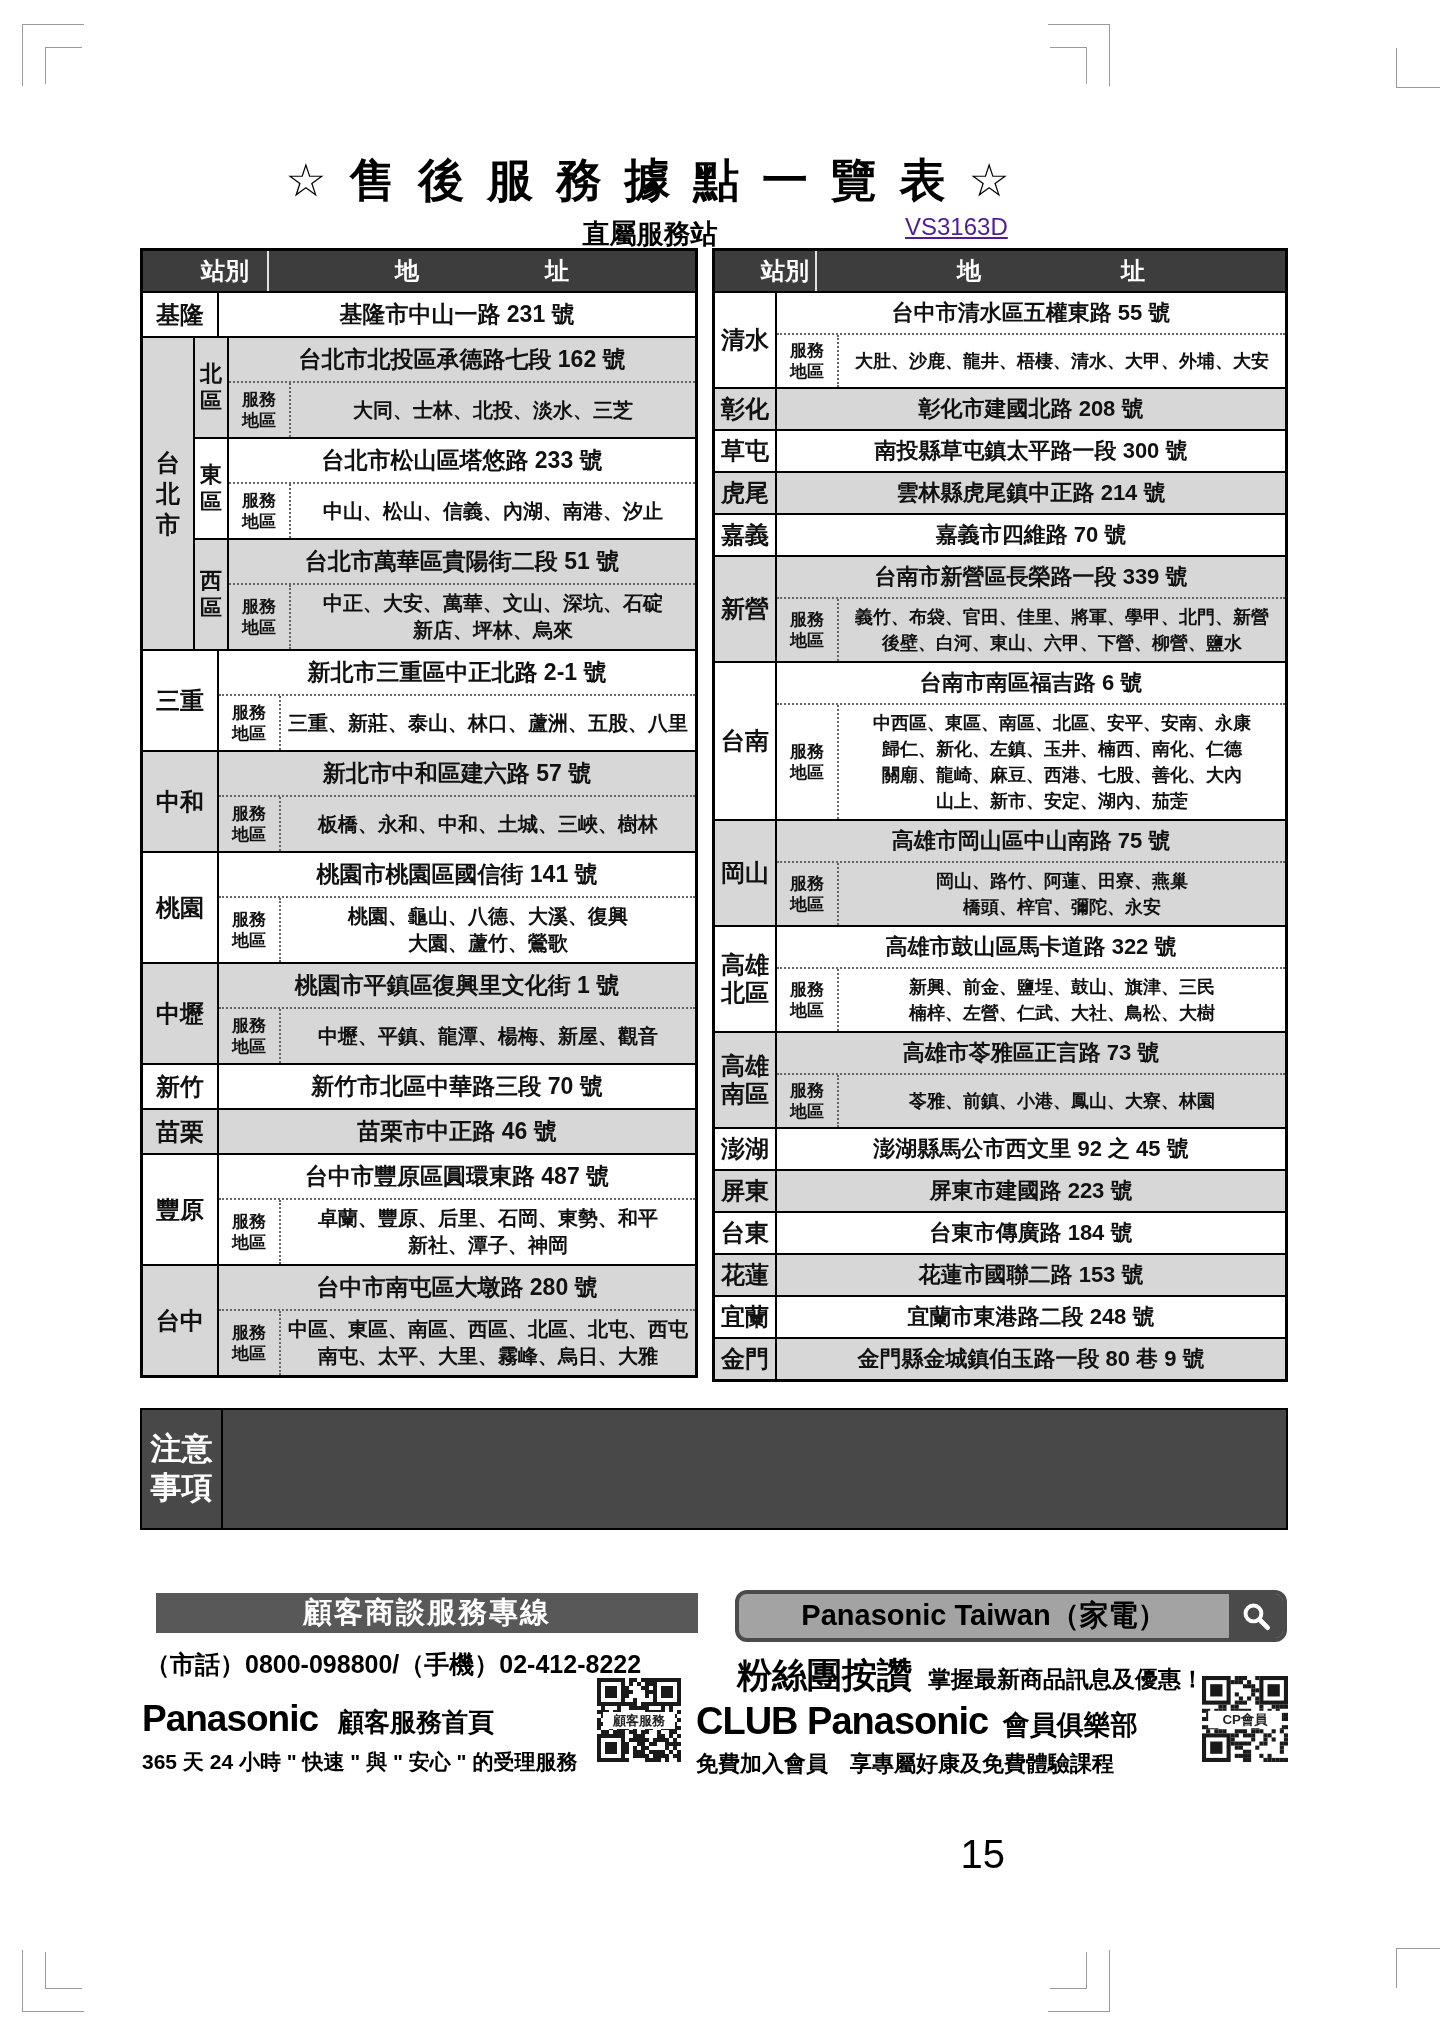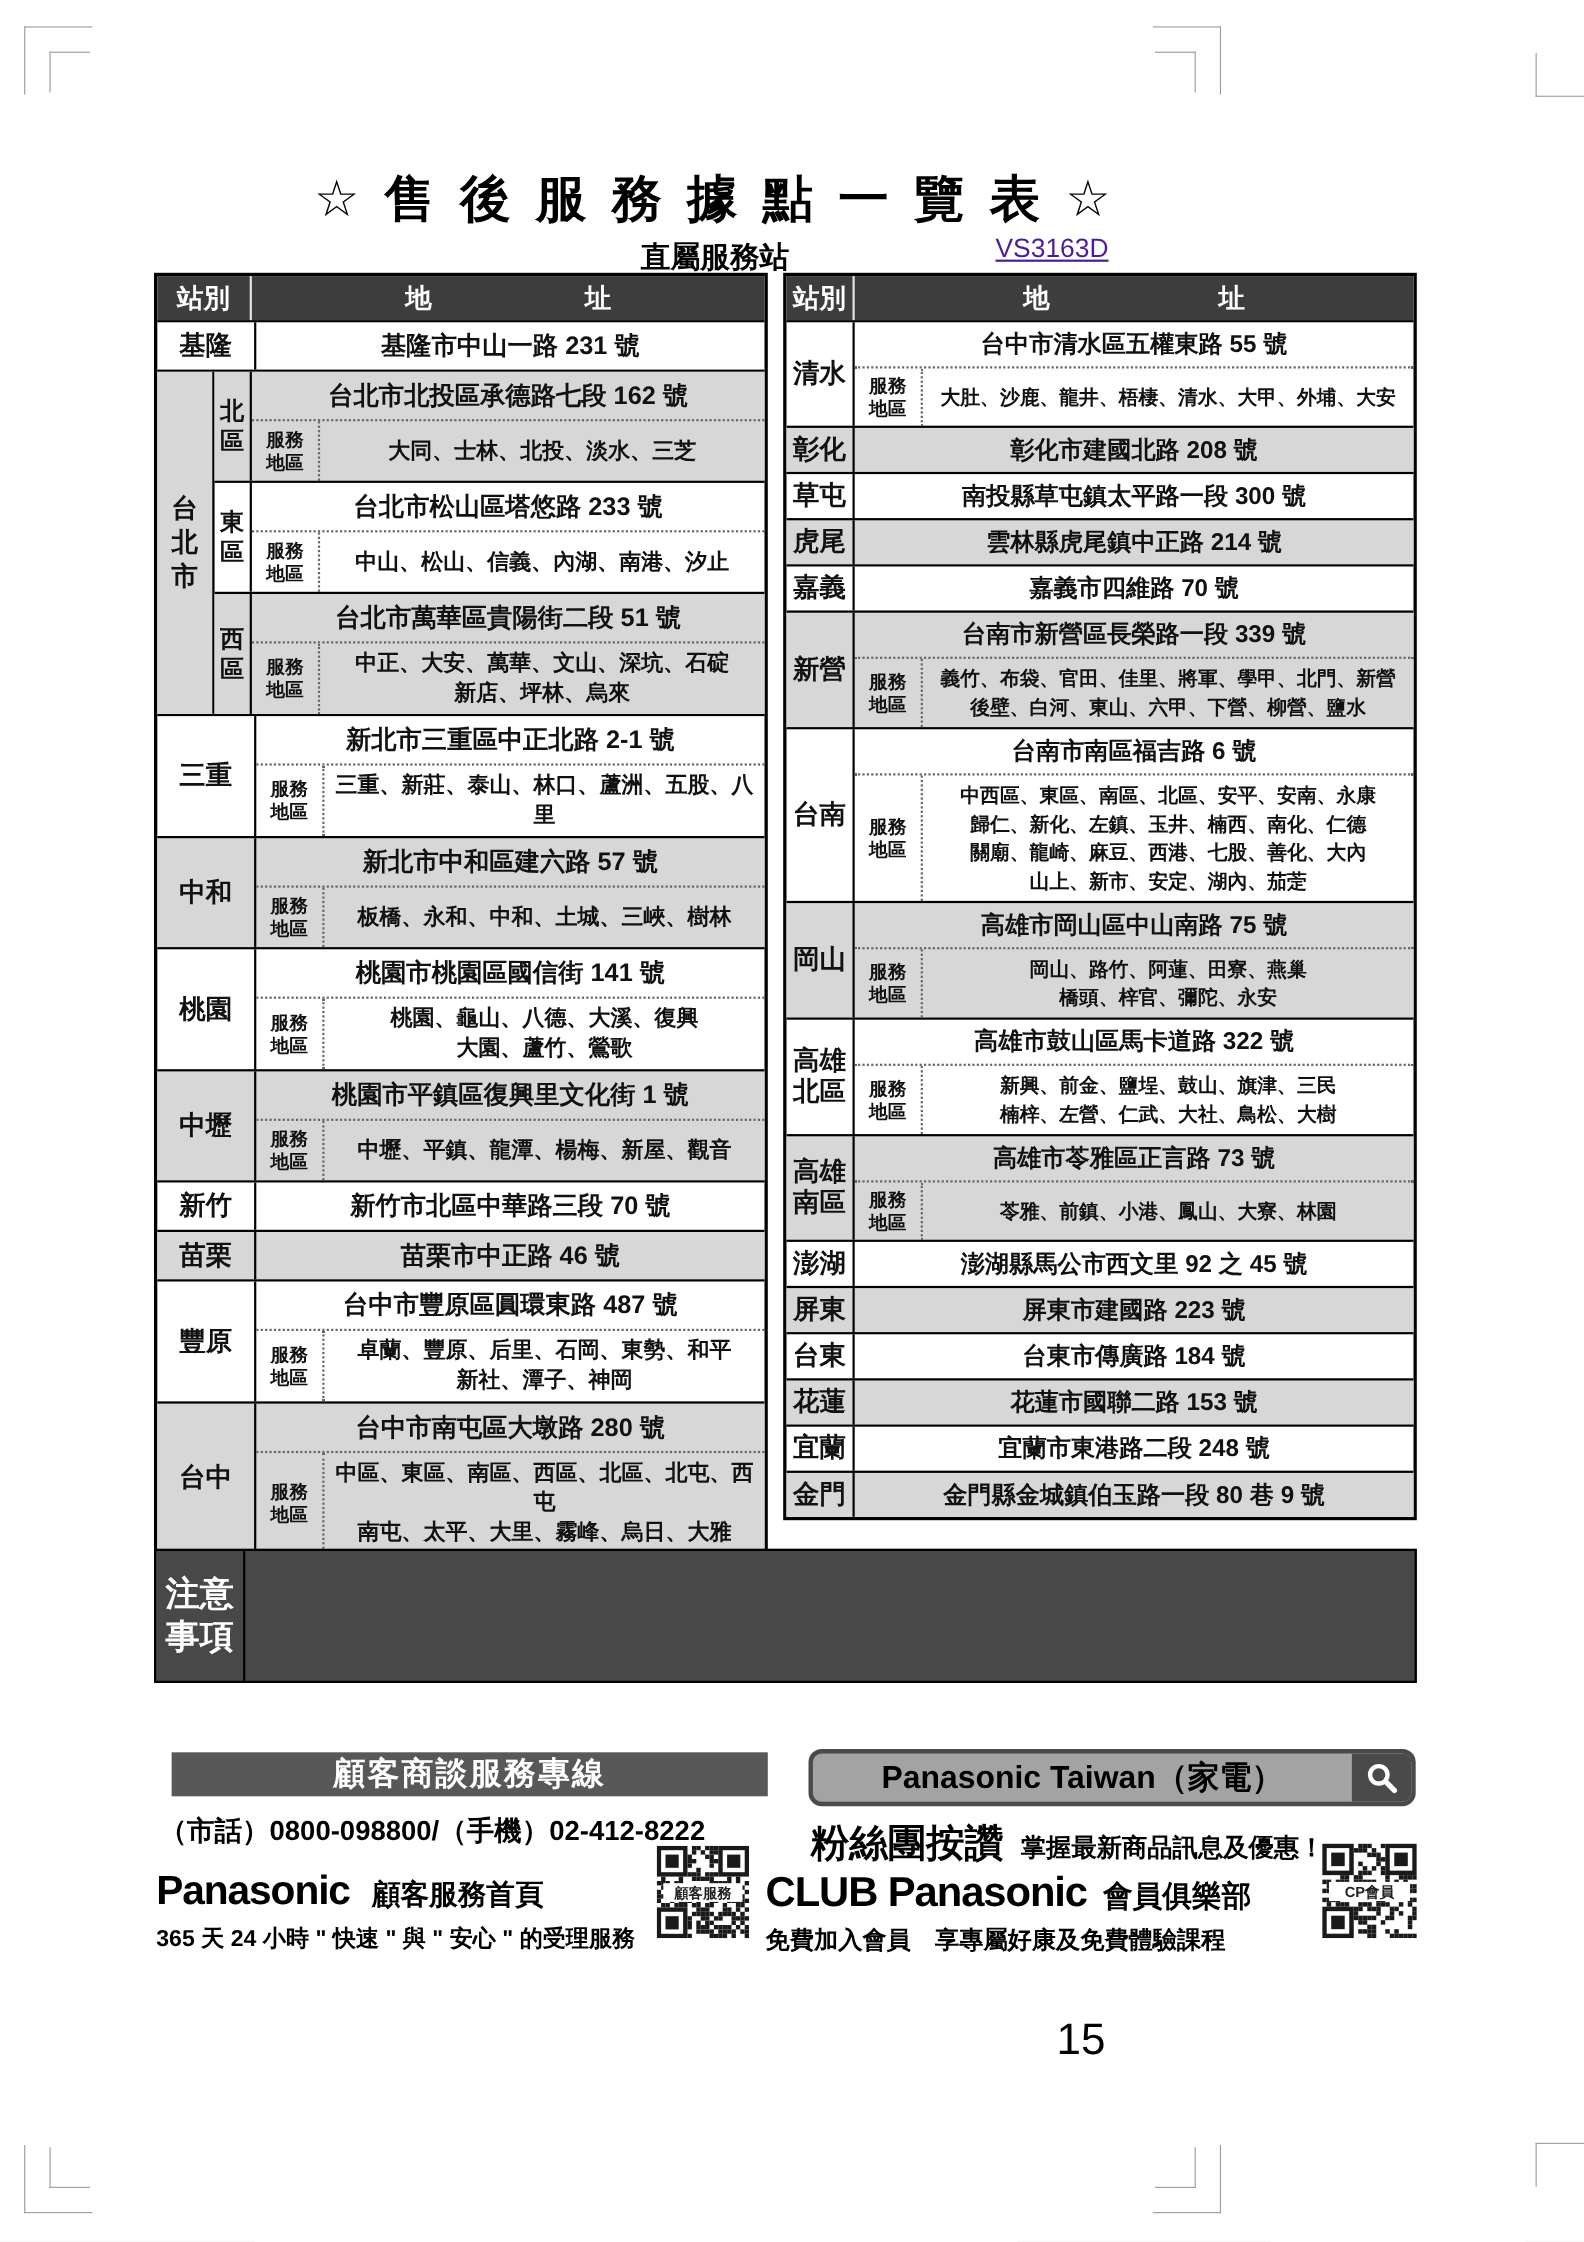--- a/index.html
+++ b/index.html
@@ -26,31 +26,31 @@
   .title-block{position:absolute;left:150px;top:150px;width:1000px;text-align:center;}
   .page-title{font-size:46px;font-weight:bold;letter-spacing:5px;color:#000;}
   .page-subtitle{font-size:27px;font-weight:bold;margin-top:4px;color:#000;}
   .doc-code{position:absolute;left:905px;top:213px;font-size:24px;color:#4c1d95;text-decoration:underline;}
 
   
   .svc-table{position:absolute;top:248px;border:3px solid #000;background:#fff;}
   .svc-table.left-table{left:140px;width:558px;}
   .svc-table.right-table{left:712px;width:576px;}
   .thead{display:flex;background:var(--table_header_bg);color:#fff;height:40px;
-         font-size:24px;font-weight:bold;align-items:center;}
+         font-size:24px;font-weight:bold;align-items:center;padding-left:40px;}
   .hstation{display:flex;align-items:center;justify-content:center;height:100%;
             border-right:2px solid rgba(255,255,255,.85);}
   .left-table .hstation{width:86px;}
   .right-table .hstation{width:62px;}
   .haddr{flex:1;display:flex;justify-content:space-evenly;align-items:center;}
   .tgroup{display:flex;border-top:2px solid #000;}
   .tgroup.shaded,.subrow.shaded,.station-outer{background:var(--row_shade);}
   .station{display:flex;align-items:center;justify-content:center;text-align:center;
            font-size:24px;font-weight:bold;border-right:2px solid #000;white-space:pre-line;line-height:1.15;}
-  .left-table .station{width:90px;}
+  .left-table .station{width:76px;}
   .right-table .station{width:62px;}
   .left-table .station.station-outer{width:52px;}
   .vtext{display:inline-block;width:1.15em;word-break:break-all;line-height:1.3;text-align:center;}
   .subs{flex:1;display:flex;flex-direction:column;}
   .subrow{display:flex;flex:1;}
   .subrow + .subrow{border-top:2px solid #000;}
   .sublabel{width:34px;display:flex;align-items:center;justify-content:center;
             font-size:22px;font-weight:bold;border-right:2px solid #000;}
   .sublabel,.station{padding:2px 0;}
   .sublabel{word-break:break-all;line-height:1.2;text-align:center;}

